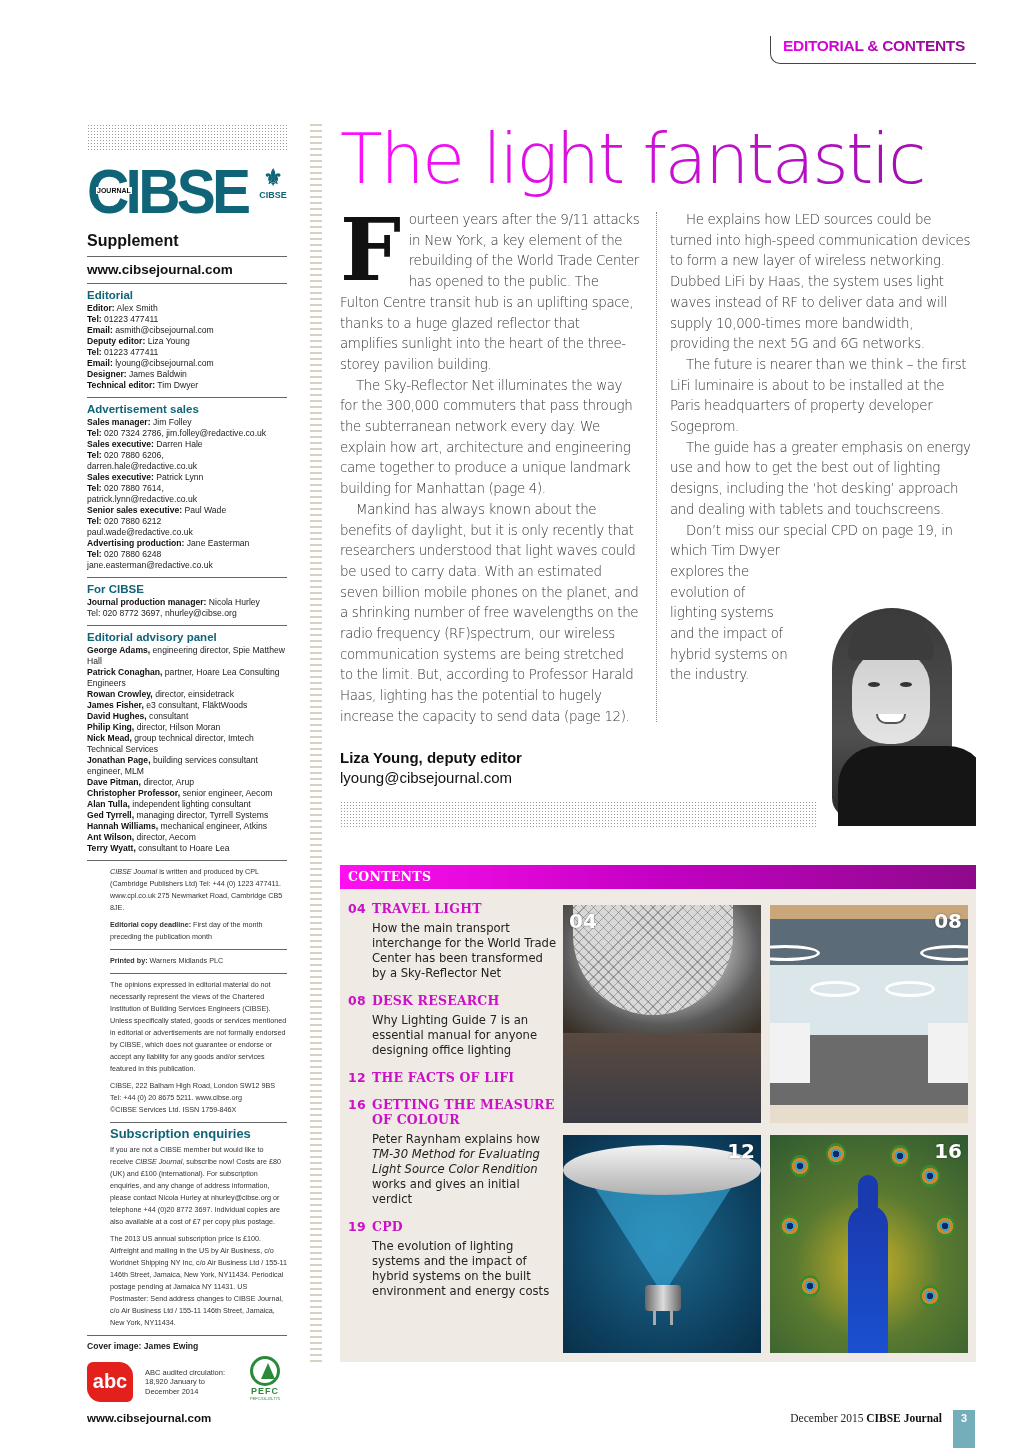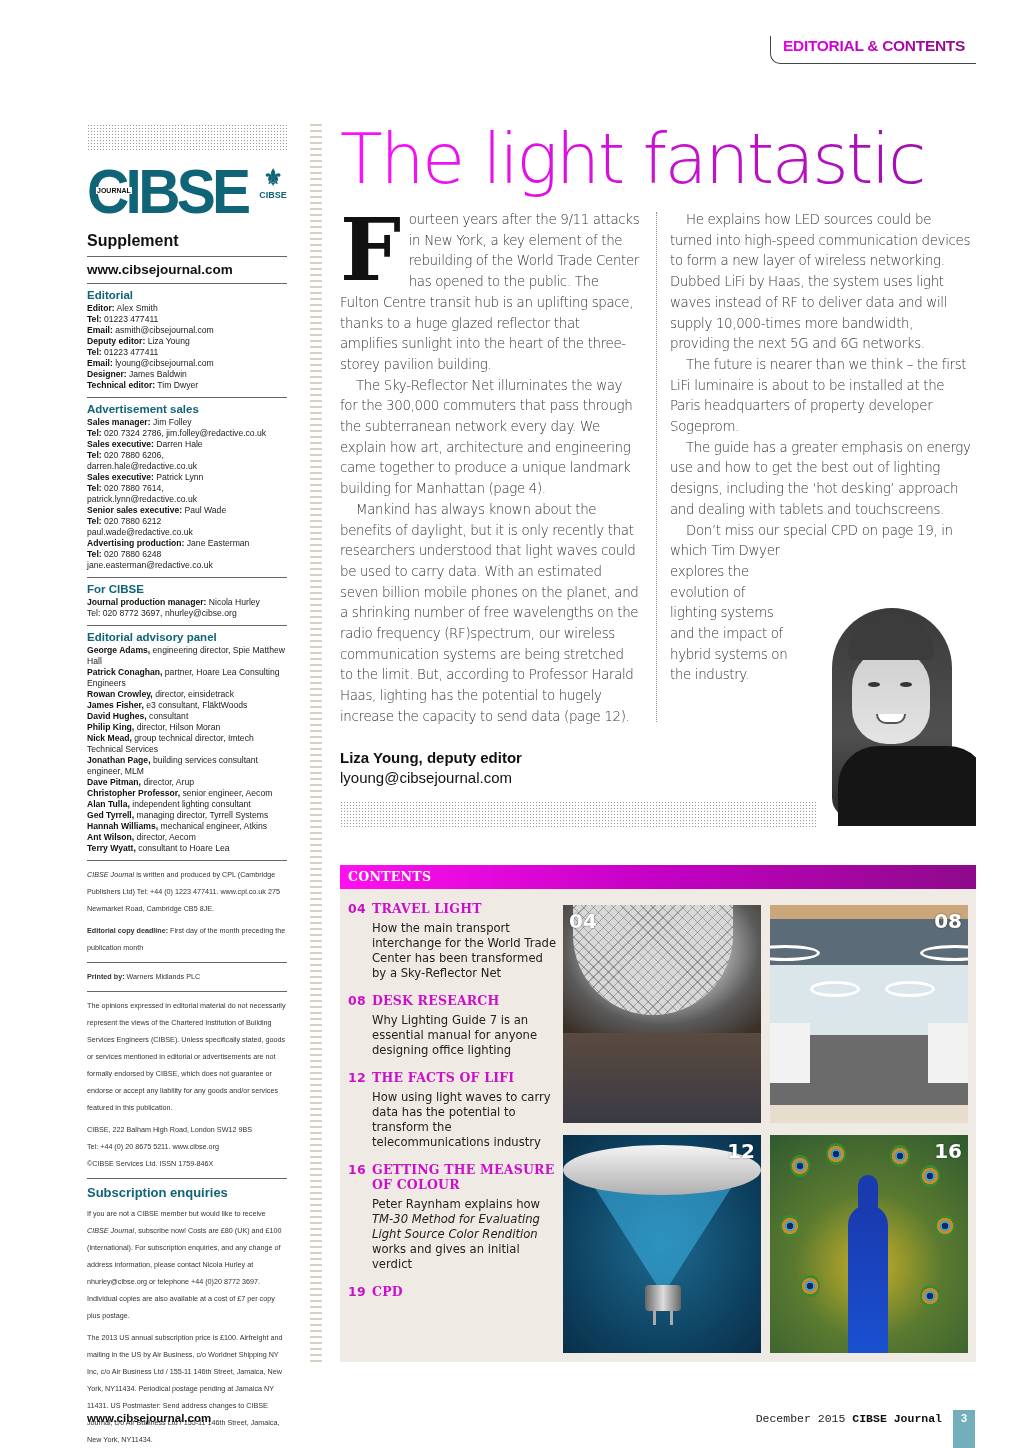--- a/index.html
+++ b/index.html
@@ -21,21 +21,21 @@
      letter-spacing: -4px; line-height: 56px; transform: scaleX(0.93); transform-origin: left; font-stretch: condensed; }
   .logo-journal { position: absolute; left: 9px; top: 25px; font-size: 7px; font-weight: bold; color: #111; background: #fff; padding: 0 1px; }
   .logo-crest { position: absolute; right: 0; top: 4px; width: 28px; height: 48px; color: #0f6478; font-size: 9px; font-weight: bold; text-align: center; }
   .logo-crest .bird { font-size: 22px; line-height: 24px; }
   .supplement { font-size: 16px; font-weight: bold; margin-top: 12px; color: #111; }
   .rule { border-top: 1px solid #666; margin: 6px 0 5px; }
   .site { font-size: 13.5px; font-weight: bold; color: #111; }
   .sec-h { font-size: 11.5px; font-weight: bold; color: #0f6478; margin-bottom: 2px; }
   .line { font-size: 8.6px; line-height: 11px; color: #222; }
   .line b { color: #111; }
-  .small { font-size: 7.2px; line-height: 17px; color: #333; }
+  .small { font-size: 7.2px; line-height: 12px; color: #333; margin-left: 23px; }
   .small p { margin-bottom: 5px; }
   .sub-h { font-size: 13px; font-weight: bold; color: #0f6478; margin: 4px 0 4px; }
   .badges { display: flex; align-items: center; margin-top: 8px; position: relative; height: 44px; }
   .abc { width: 46px; height: 40px; background: #e3201b; border-radius: 6px 14px 6px 14px; color: #fff;
      font-size: 20px; font-weight: bold; text-align: center; line-height: 38px; }
   .abc-text { font-size: 7.5px; line-height: 9.5px; margin-left: 12px; width: 90px; color: #333; }
   .pefc { position: absolute; right: 0; top: -4px; width: 44px; text-align: center; color: #2a8a3a; }
   .pefc .circ { width: 30px; height: 30px; border-radius: 50%; border: 3px solid #2a8a3a; margin: 0 auto; position: relative; }
   .pefc .circ::after { content: ""; position: absolute; left: 8px; top: 4px; border-left: 7px solid transparent; border-right: 7px solid transparent; border-bottom: 16px solid #2a8a3a; }
   .pefc .lbl { font-size: 9px; font-weight: bold; letter-spacing: 1px; }
@@ -97,21 +97,21 @@
   .t12 .cone { position: absolute; left: 30px; top: 50px; width: 0; height: 0; border-left: 70px solid transparent; border-right: 70px solid transparent; border-top: 110px solid rgba(60,180,230,0.55); }
   .t12 .base { position: absolute; left: 82px; top: 150px; width: 36px; height: 26px; background: linear-gradient(90deg, #666, #ddd, #666); border-radius: 4px; }
   .t12 .pins { position: absolute; left: 90px; top: 176px; width: 20px; height: 14px; border-left: 3px solid #aaa; border-right: 3px solid #aaa; }
   .t16 { left: 430px; top: 270px; background: radial-gradient(circle at 50% 60%, #c9b028 0%, #5a7a30 45%, #2f5a30 100%); }
   .t16 .eye { position: absolute; width: 20px; height: 22px; border-radius: 50%; background: radial-gradient(circle, #0c2a6a 0 3px, #3aa0c8 3px 5px, #c88a30 5px 8px, #3a8a30 8px); }
   .t16 .neck { position: absolute; left: 78px; top: 70px; width: 40px; height: 150px; background: linear-gradient(180deg, #1a3ab0, #1a50d0); border-radius: 20px 20px 0 0; }
   .t16 .head { position: absolute; left: 88px; top: 40px; width: 20px; height: 40px; background: #1a3ab0; border-radius: 10px; }
 
   
   .footer-left { position: absolute; left: 87px; top: 1412px; font-family: "Liberation Sans", sans-serif; font-weight: bold; font-size: 11.5px; color: #111; }
-  .footer-right { position: absolute; right: 82px; top: 1412px; font-family: Liberation Mono, monospace; font-size: 11.5px; color: #222; padding-left: 20px; }
+  .footer-right { position: absolute; right: 82px; top: 1412px; font-family: Liberation Serif, serif; font-size: 11.5px; color: #222; padding-left: 20px; }
   .footer-right b { color: #111; }
   .page-num { position: absolute; left: 953px; top: 1410px; width: 22px; height: 38px; background: #74aebb; color: #fff; font-family: "Liberation Sans", sans-serif; font-weight: bold; font-size: 11px; text-align: center; padding-top: 2px; }
 </style>
 </head>
 <body>
 
 <div class="section-tag">
   <span>EDITORIAL &amp; CONTENTS</span>
 </div>
 
@@ -199,20 +199,29 @@
     <p style="margin-bottom:0"><span>CIBSE, 222 Balham High Road, London SW12 9BS</span><br>
        <span>Tel: +44 (0) 20 8675 5211. www.cibse.org</span><br>
        <span>©CIBSE Services Ltd. ISSN 1759-846X</span></p>
     <div class="rule"></div>
     <div class="sub-h">Subscription enquiries</div>
     <p><span>If you are not a CIBSE member but would like to receive </span><i>CIBSE Journal</i><span>, subscribe now! Costs are £80 (UK) and £100 (international). For subscription enquiries, and any change of address information, please contact Nicola Hurley at nhurley@cibse.org or telephone +44 (0)20 8772 3697. Individual copies are also available at a cost of £7 per copy plus postage.</span></p>
     <p>The 2013 US annual subscription price is £100. Airfreight and mailing in the US by Air Business, c/o Worldnet Shipping NY Inc, c/o Air Business Ltd / 155-11 146th Street, Jamaica, New York, NY11434. Periodical postage pending at Jamaica NY 11431. US Postmaster: Send address changes to CIBSE Journal, c/o Air Business Ltd / 155-11 146th  Street, Jamaica, New York, NY11434.</p>
   </div>
   <div class="rule"></div>
   <div class="line" style="font-weight:bold">Cover image: James Ewing</div>
+  <div class="badges">
+    <div class="abc">abc</div>
+    <div class="abc-text">ABC audited circulation: 18,920 January to December 2014</div>
+    <div class="pefc">
+      <div class="circ"></div>
+      <div class="lbl">PEFC</div>
+      <div class="num">PEFC/16-33-775</div>
+    </div>
+  </div>
 </div>
 
 <div class="vdash"></div>
 
 <h1 class="title">The light fantastic</h1>
 
 <div class="col col1">
   <p class="first"><span class="dropcap">F</span><span>ourteen years after the 9/11 attacks in New York, a key element of the rebuilding of the World Trade Center has opened to the public. The Fulton Centre transit hub is an uplifting space, thanks to a huge glazed reflector that amplifies sunlight into the heart of the three-storey pavilion building.</span></p>
   <p>The Sky-Reflector Net illuminates the way for the 300,000 commuters that pass through the subterranean network every day. We explain how art, architecture and engineering came together to produce a unique landmark building for Manhattan (page 4).</p>
   <p>Mankind has always known about the benefits of daylight, but it is only recently that researchers understood that light waves could be used to carry data. With an estimated seven billion mobile phones on the planet, and a shrinking number of free wavelengths on the radio frequency (RF)spectrum, our wireless communication systems are being stretched to the limit. But, according to Professor Harald Haas, lighting has the potential to hugely increase the capacity to send data (page 12).</p>
@@ -268,34 +277,34 @@
           <span class="toc-num">08</span>
           <span>DESK RESEARCH</span>
         </div>
       <div class="toc-desc">Why Lighting Guide 7 is an essential manual for anyone designing office lighting</div>
     </div>
     <div class="toc-item">
       <div class="toc-head">
           <span class="toc-num">12</span>
           <span>THE FACTS OF LIFI</span>
         </div>
-      <div class="toc-desc">How using light waves to carry data has the potential to transform the telecommunications industry</div>
     </div>
     <div class="toc-item">
       <div class="toc-head">
           <span class="toc-num">16</span>
           <span>GETTING THE MEASURE OF COLOUR</span>
         </div>
       <div class="toc-desc"><span>Peter Raynham explains how </span><i>TM-30 Method for Evaluating Light Source Color Rendition</i><span> works and gives an initial verdict</span></div>
     </div>
     <div class="toc-item">
       <div class="toc-head">
           <span class="toc-num">19</span>
           <span>CPD</span>
         </div>
+      <div class="toc-desc">The evolution of lighting systems and the impact of hybrid systems on the built environment and energy costs</div>
     </div>
   </div>
 
   <div class="thumb t04">
     <div class="grid"></div>
     <div class="floor"></div>
     <span class="num" style="left:6px">04</span>
   </div>
   <div class="thumb t08">
     <div class="lamp" style="left:-20px;top:40px;width:70px"></div>

